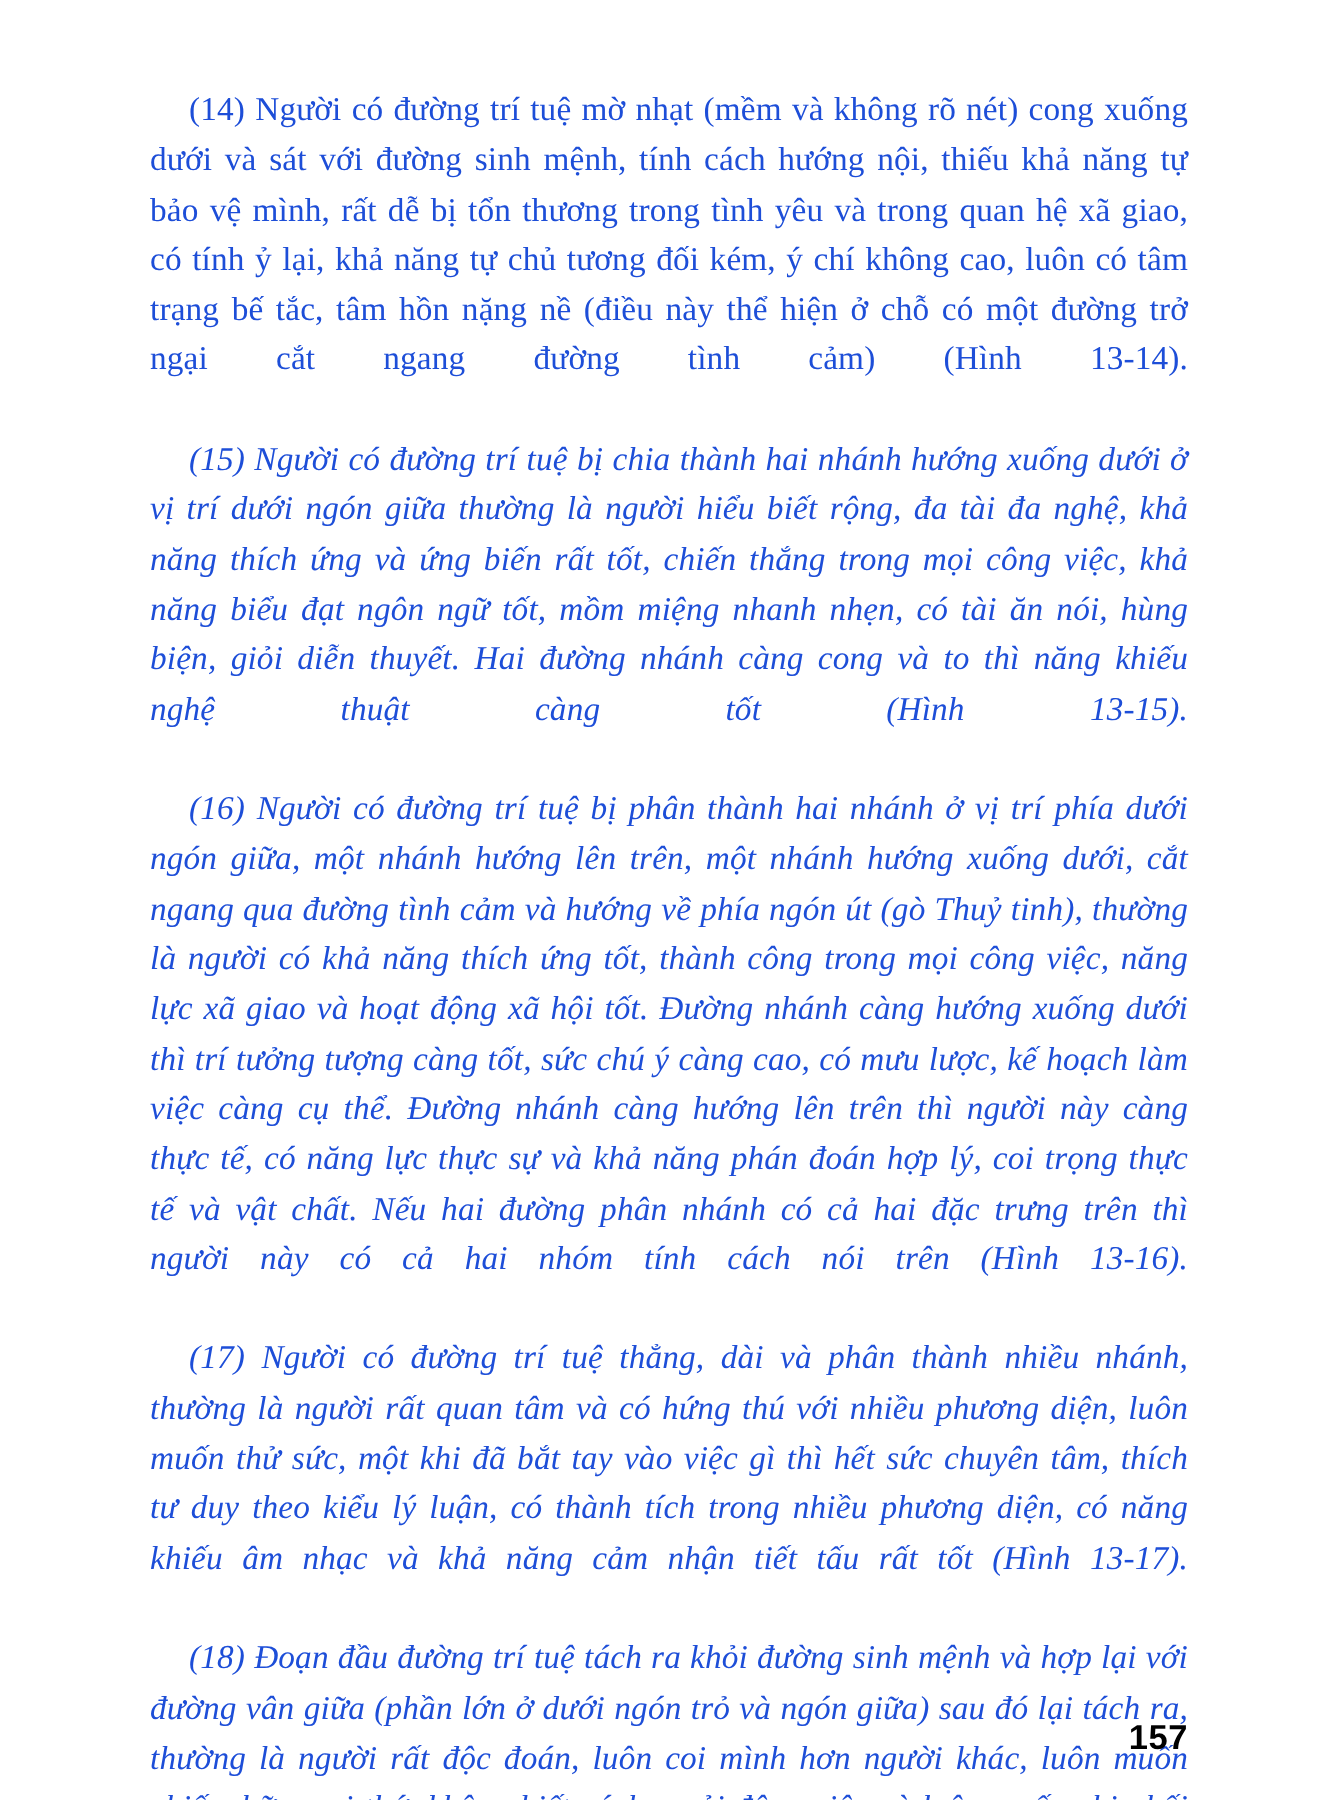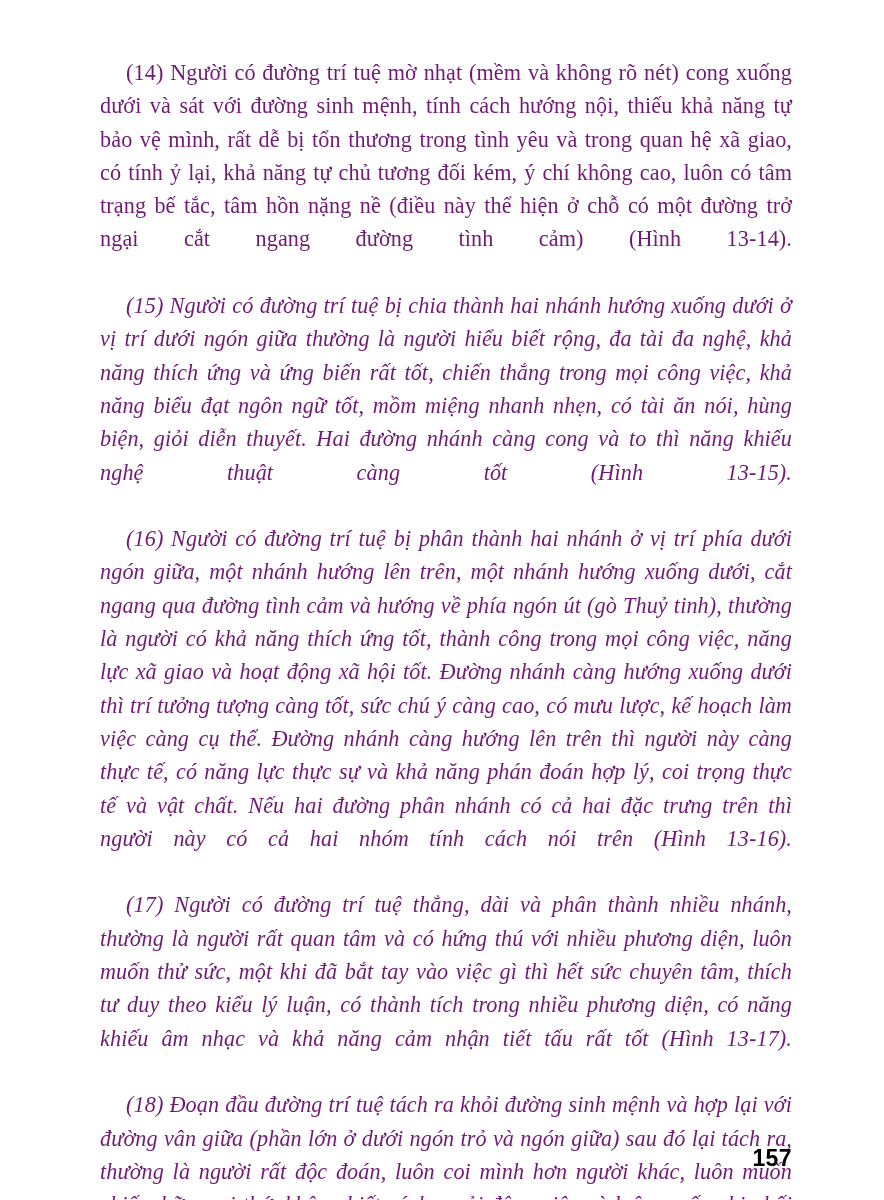--- a/index.html
+++ b/index.html
@@ -35,21 +35,21 @@
 
   .para {
     margin: 0 0 0 0;
     text-align: justify;
     text-justify: inter-word;
     font-size: 22.2px;
     line-height: 33.3px;
     text-indent: 26px;
     letter-spacing: 0.1px;
     word-spacing: 0.4px;
-    color: #701a75;
+    color: #1d4ed8;
   }
 
   .para + .para {
     margin-top: 0px;
     font-style: italic;
   }
 
   
   .para::after {
     content: "";

